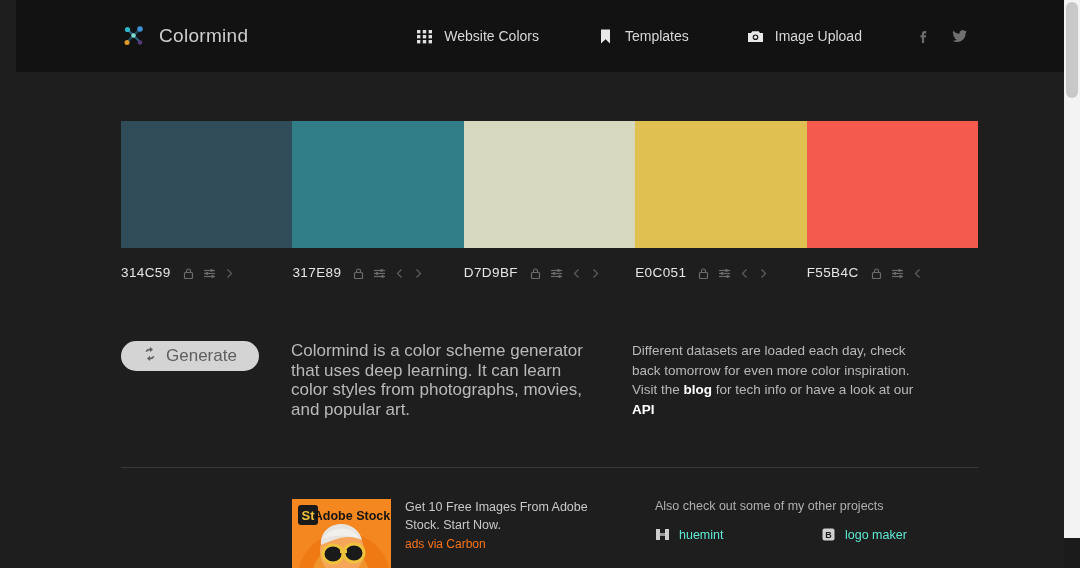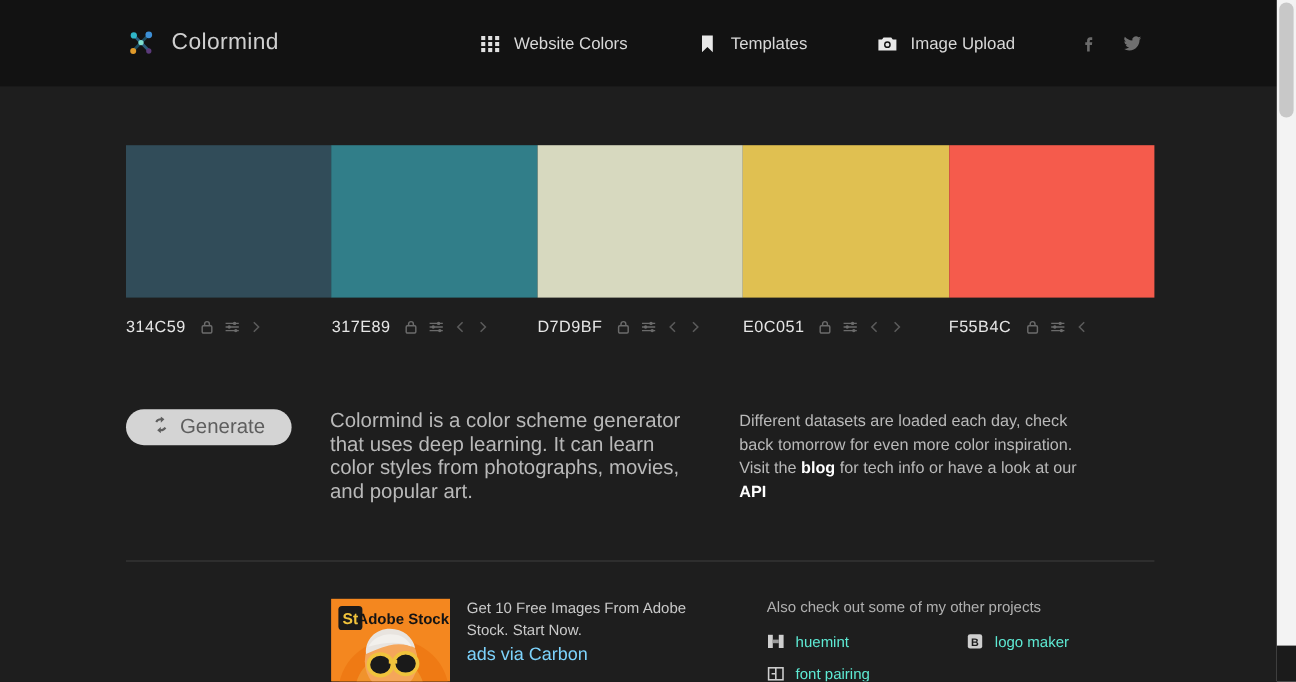--- a/index.html
+++ b/index.html
@@ -9,21 +9,21 @@
     font-family: "Liberation Sans", sans-serif;
     overflow: hidden;
   }
   .page {
     position: relative;
     width: 1080px; height: 568px;
     background: #1e1e1e;
   }
   .viewport {
     position: absolute;
-    left: 0; top: 0;
+    left: 16px; top: 0;
     width: 1064px; height: 568px;
     background: #1e1e1e;
     overflow: hidden;
   }
 
   
   .header {
     height: 72px;
     background: #121212;
     display: flex;
@@ -162,22 +162,22 @@
     background: #f08020;
     cursor: pointer;
   }
   .ad-txt { margin-left: 14px; width: 212px; }
   .ad-line {
     color: #c9c9c9;
     font-size: 12.5px;
     line-height: 17.5px;
   }
   .ad-via {
-    color: #7dd3fc;
-    font-size: 15px;
+    color: #f97316;
+    font-size: 12px;
     margin-top: 3px;
   }
   .projects { margin-left: 38px; }
   .proj-title {
     color: #b0b0b0;
     font-size: 12.5px;
     margin-bottom: 14px;
   }
   .proj-grid {
     display: grid;
@@ -515,30 +515,20 @@
             <div class="proj">
               <span class="proj-ico">
                 <svg viewBox="0 0 15 15" width="15" height="15">
                   <rect x="1.5" y="1.5" width="12" height="12" rx="2" fill="#cfcfcf"></rect>
                   <text x="7.5" y="11" font-family="Liberation Sans, sans-serif" font-size="9" font-weight="bold" fill="#1e1e1e" text-anchor="middle">B</text>
                 </svg>
               </span>
               <span>logo maker</span>
             </div>
 
-            <div class="proj">
-              <span class="proj-ico">
-                <svg viewBox="0 0 15 15" width="15" height="15" fill="none" stroke="#cfcfcf" stroke-width="1.3">
-                  <rect x="1.5" y="2.5" width="12" height="10"></rect>
-                  <line x1="7.5" y1="2.5" x2="7.5" y2="12.5"></line>
-                  <line x1="4" y1="7.5" x2="7.5" y2="7.5"></line>
-                </svg>
-              </span>
-              <span>font pairing</span>
-            </div>
 
 
           </div>
         </div>
 
       </div>
     </div>
   </div>
 
   <div class="scrollbar">

